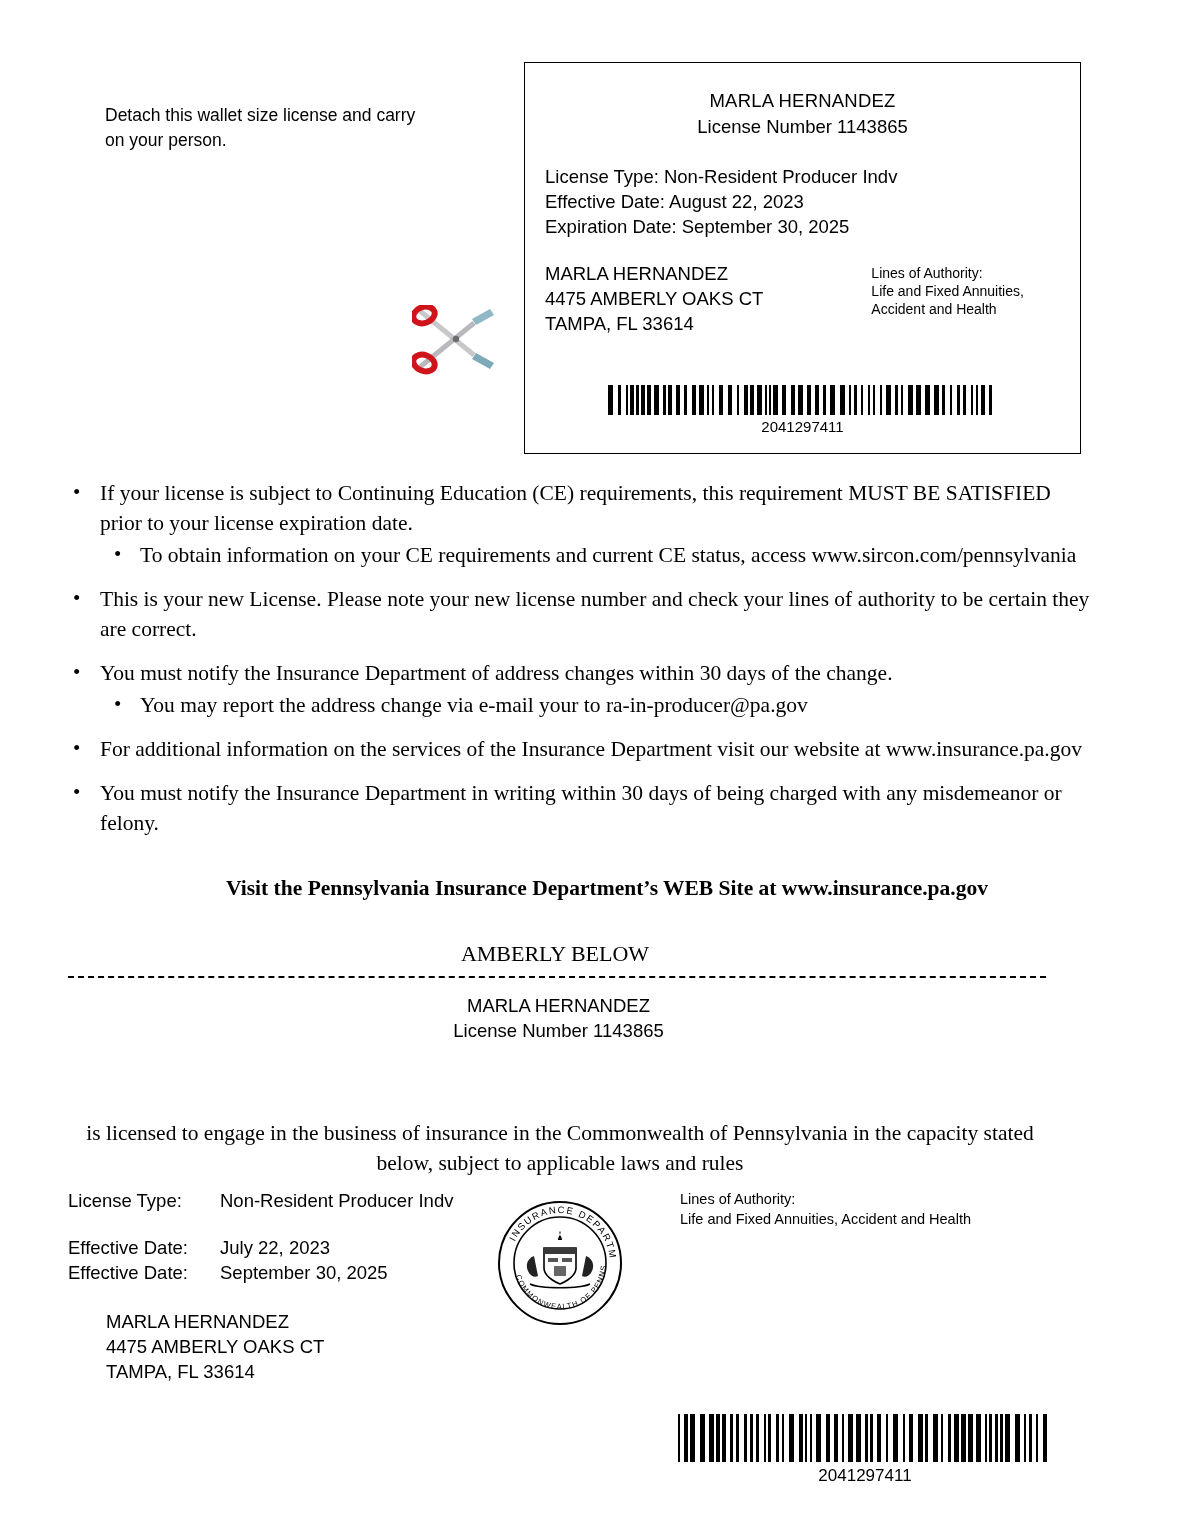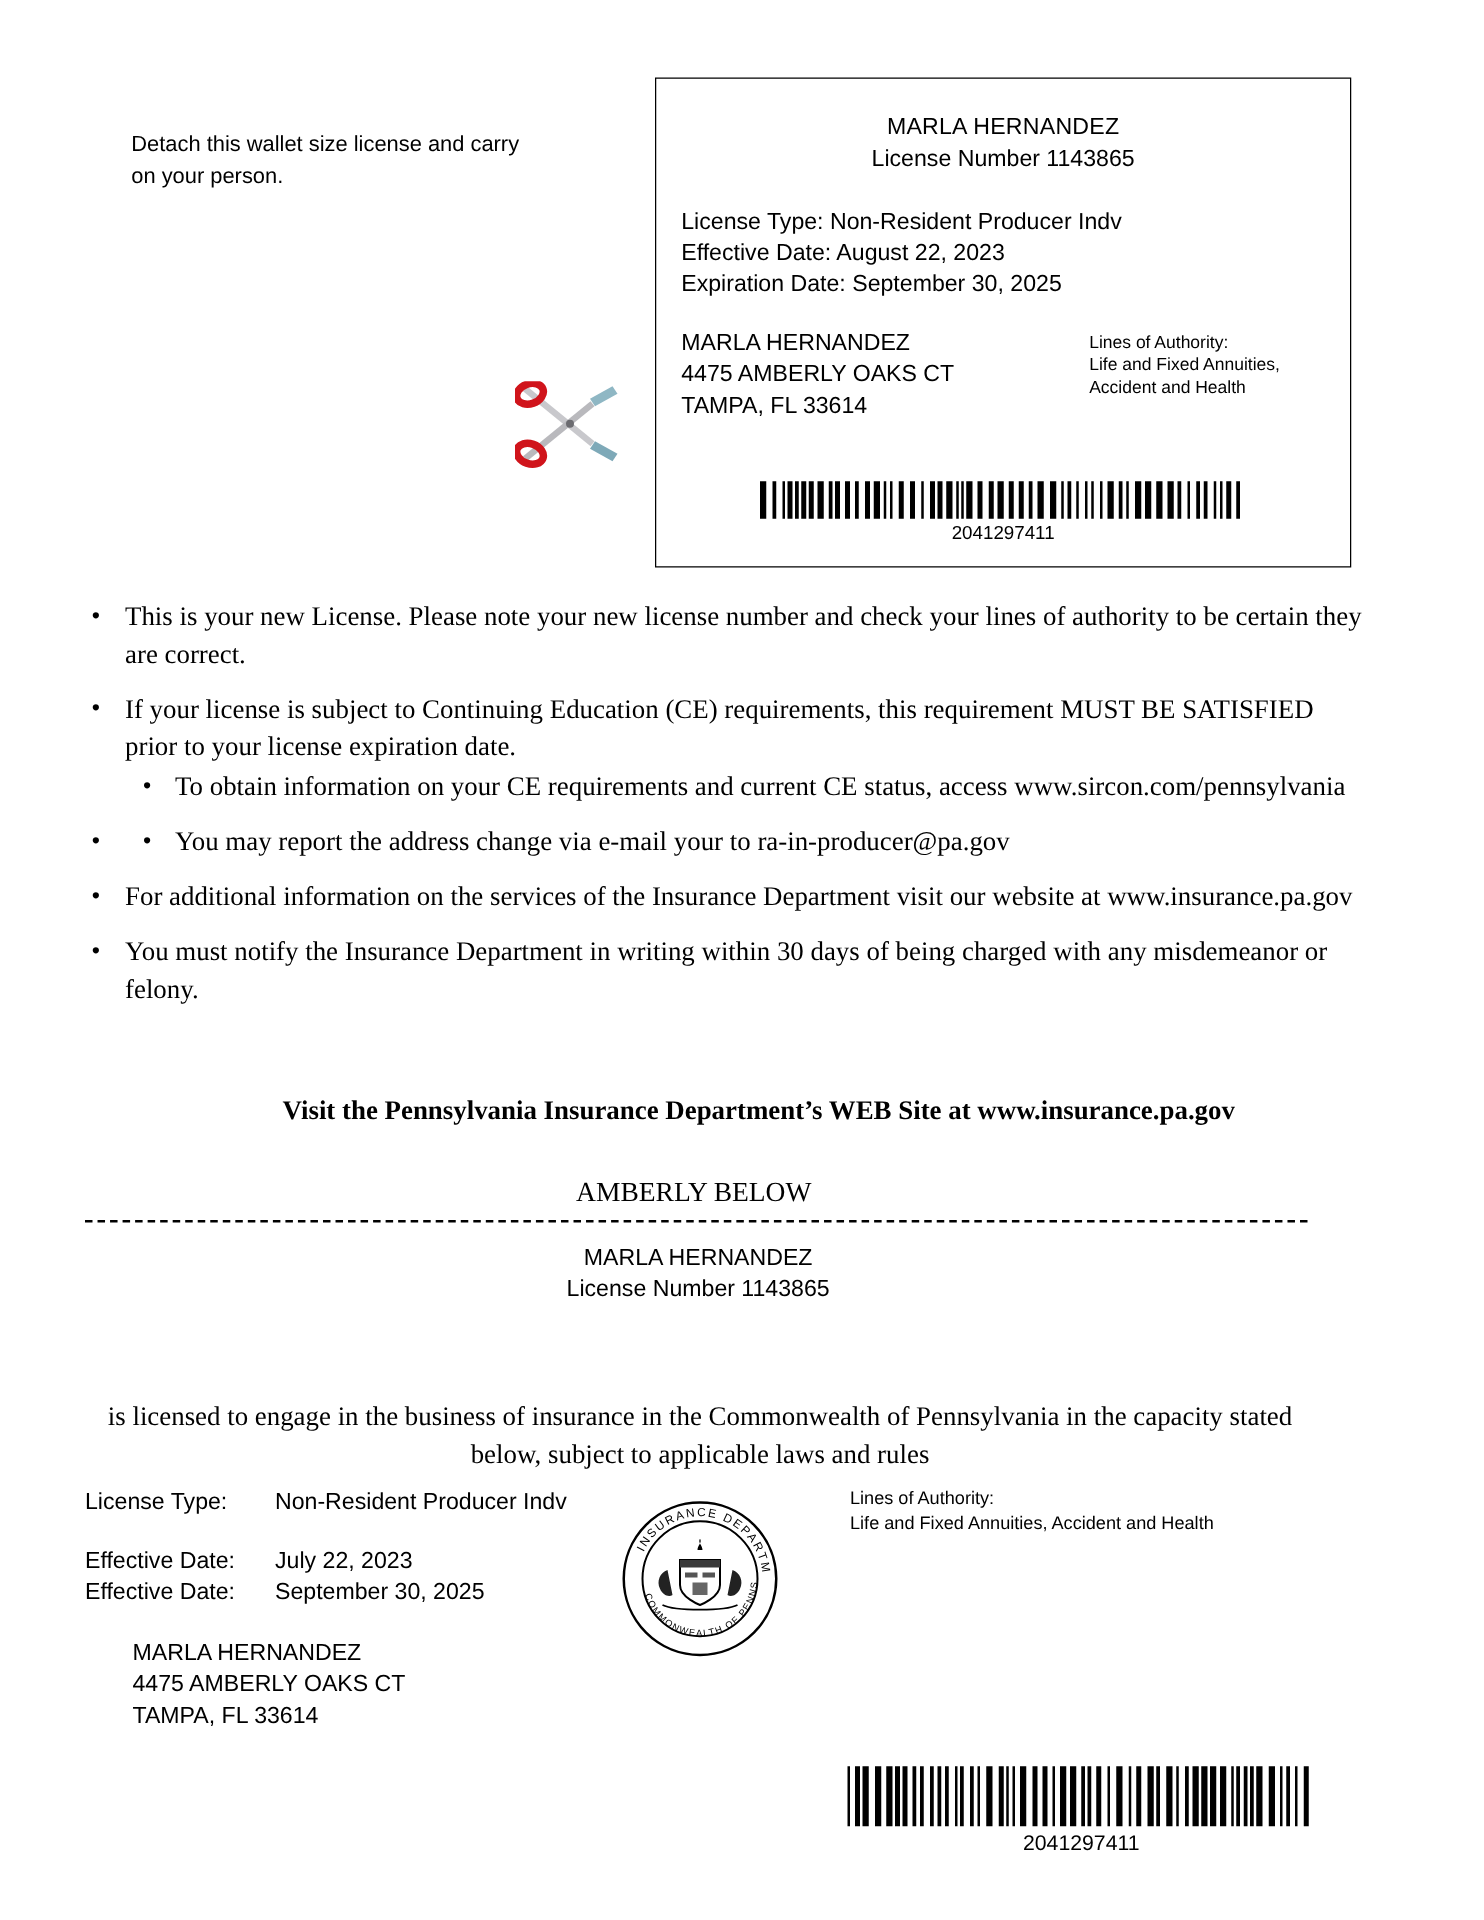--- a/index.html
+++ b/index.html
@@ -289,25 +289,25 @@
 Accident and Health</div>
     </div>
     <div class="wc-barcode-wrap">
       <div class="barcode" id="barcode-top"><i style="width:5px"></i><i class="sp" style="width:5px"></i><i style="width:3px"></i><i class="sp" style="width:5px"></i><i style="width:2px"></i><i class="sp" style="width:2px"></i><i style="width:4px"></i><i class="sp" style="width:2px"></i><i style="width:3px"></i><i class="sp" style="width:2px"></i><i style="width:4px"></i><i class="sp" style="width:2px"></i><i style="width:4px"></i><i class="sp" style="width:3px"></i><i style="width:5px"></i><i class="sp" style="width:4px"></i><i style="width:3px"></i><i class="sp" style="width:2px"></i><i style="width:4px"></i><i class="sp" style="width:4px"></i><i style="width:4px"></i><i class="sp" style="width:4px"></i><i style="width:3px"></i><i class="sp" style="width:5px"></i><i style="width:4px"></i><i class="sp" style="width:3px"></i><i style="width:5px"></i><i class="sp" style="width:3px"></i><i style="width:2px"></i><i class="sp" style="width:3px"></i><i style="width:2px"></i><i class="sp" style="width:5px"></i><i style="width:4px"></i><i class="sp" style="width:5px"></i><i style="width:4px"></i><i class="sp" style="width:5px"></i><i style="width:2px"></i><i class="sp" style="width:5px"></i><i style="width:4px"></i><i class="sp" style="width:2px"></i><i style="width:4px"></i><i class="sp" style="width:3px"></i><i style="width:5px"></i><i class="sp" style="width:3px"></i><i style="width:2px"></i><i class="sp" style="width:2px"></i><i style="width:2px"></i><i class="sp" style="width:2px"></i><i style="width:5px"></i><i class="sp" style="width:4px"></i><i style="width:4px"></i><i class="sp" style="width:5px"></i><i style="width:4px"></i><i class="sp" style="width:3px"></i><i style="width:5px"></i><i class="sp" style="width:4px"></i><i style="width:4px"></i><i class="sp" style="width:4px"></i><i style="width:4px"></i><i class="sp" style="width:4px"></i><i style="width:3px"></i><i class="sp" style="width:4px"></i><i style="width:5px"></i><i class="sp" style="width:5px"></i><i style="width:5px"></i><i class="sp" style="width:4px"></i><i style="width:2px"></i><i class="sp" style="width:3px"></i><i style="width:3px"></i><i class="sp" style="width:4px"></i><i style="width:2px"></i><i class="sp" style="width:5px"></i><i style="width:2px"></i><i class="sp" style="width:3px"></i><i style="width:2px"></i><i class="sp" style="width:5px"></i><i style="width:2px"></i><i class="sp" style="width:4px"></i><i style="width:5px"></i><i class="sp" style="width:4px"></i><i style="width:3px"></i><i class="sp" style="width:3px"></i><i style="width:2px"></i><i class="sp" style="width:5px"></i><i style="width:5px"></i><i class="sp" style="width:3px"></i><i style="width:5px"></i><i class="sp" style="width:4px"></i><i style="width:5px"></i><i class="sp" style="width:4px"></i><i style="width:5px"></i><i class="sp" style="width:3px"></i><i style="width:3px"></i><i class="sp" style="width:5px"></i><i style="width:2px"></i><i class="sp" style="width:5px"></i><i style="width:3px"></i><i class="sp" style="width:3px"></i><i style="width:3px"></i><i class="sp" style="width:5px"></i><i style="width:2px"></i><i class="sp" style="width:3px"></i><i style="width:2px"></i><i class="sp" style="width:3px"></i><i style="width:4px"></i><i class="sp" style="width:4px"></i><i style="width:3px"></i><i class="sp" style="width:5px"></i></div>
       <div class="wc-barcode-num">2041297411</div>
     </div>
   </div>
 
   <div class="bullets">
     <ul id="bullet-list">
-        <li><span>This is your new License. Please note your new license number and check your lines of authority to be certain they are correct.</span></li>
         <li><span>If your license is subject to Continuing Education (CE) requirements, this requirement MUST BE SATISFIED prior to your license expiration date.</span><ul>
             <li>To obtain information on your CE requirements and current CE status, access www.sircon.com/pennsylvania</li>
           </ul></li>
-        <li><ul>
+        <li><span>This is your new License. Please note your new license number and check your lines of authority to be certain they are correct.</span></li>
+        <li><span>You must notify the Insurance Department of address changes within 30 days of the change.</span><ul>
             <li>You may report the address change via e-mail your to ra-in-producer@pa.gov</li>
           </ul></li>
         <li><span>For additional information on the services of the Insurance Department visit our website at www.insurance.pa.gov</span></li>
         <li><span>You must notify the Insurance Department in writing within 30 days of being charged with any misdemeanor or felony.</span></li>
       </ul>
     <div class="visit-line">Visit the Pennsylvania Insurance Department’s WEB Site at www.insurance.pa.gov</div>
   </div>
 
   <div class="detach-below">AMBERLY BELOW</div>
   <div class="dashed-rule"></div>

